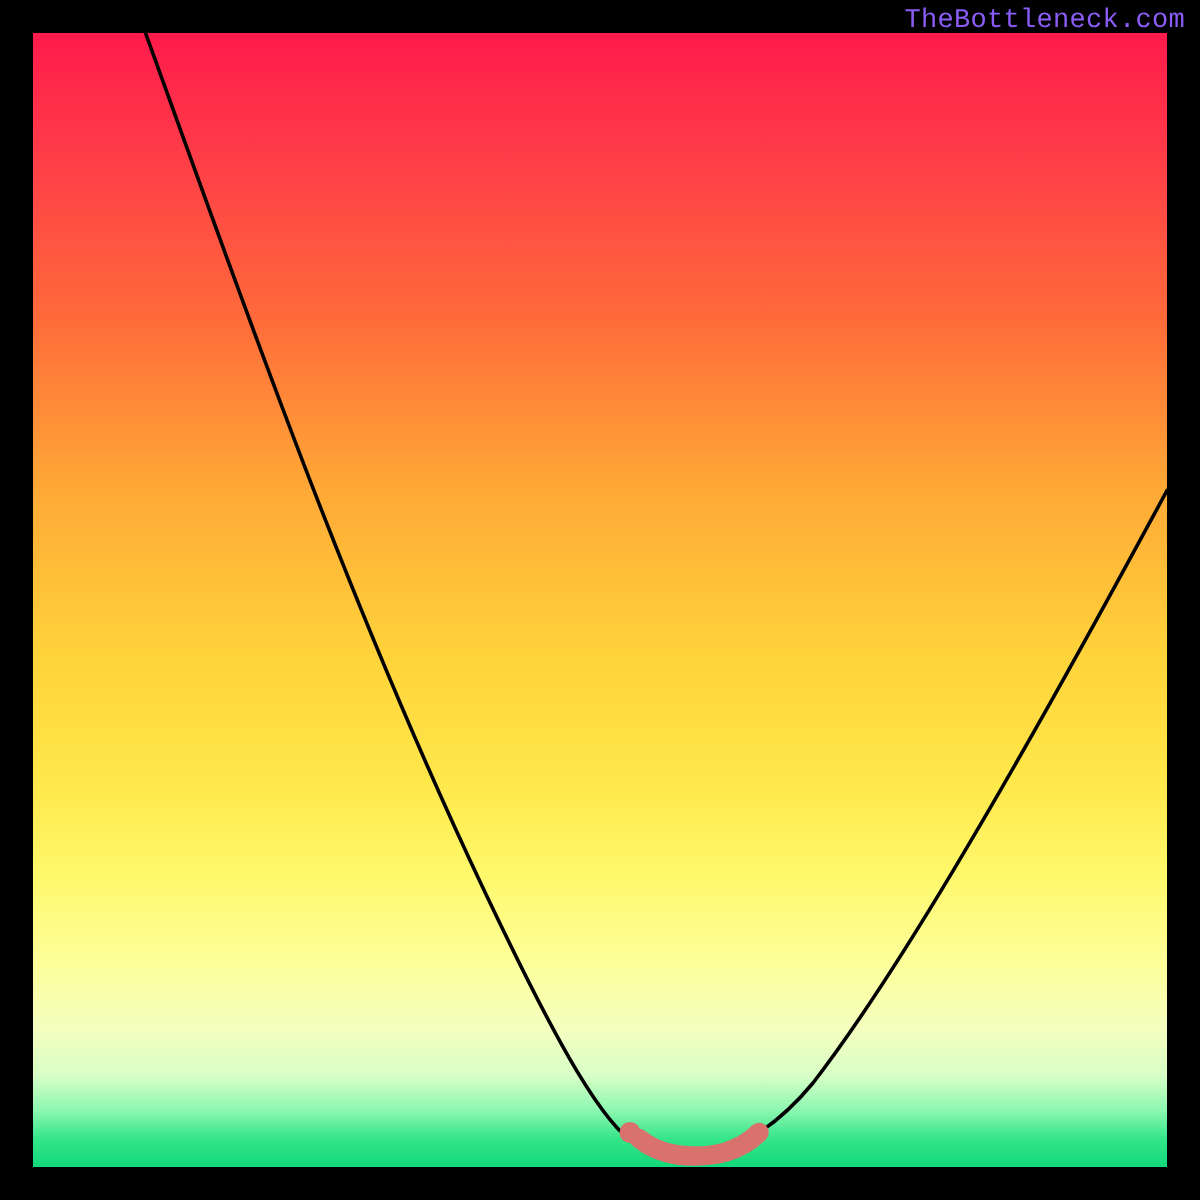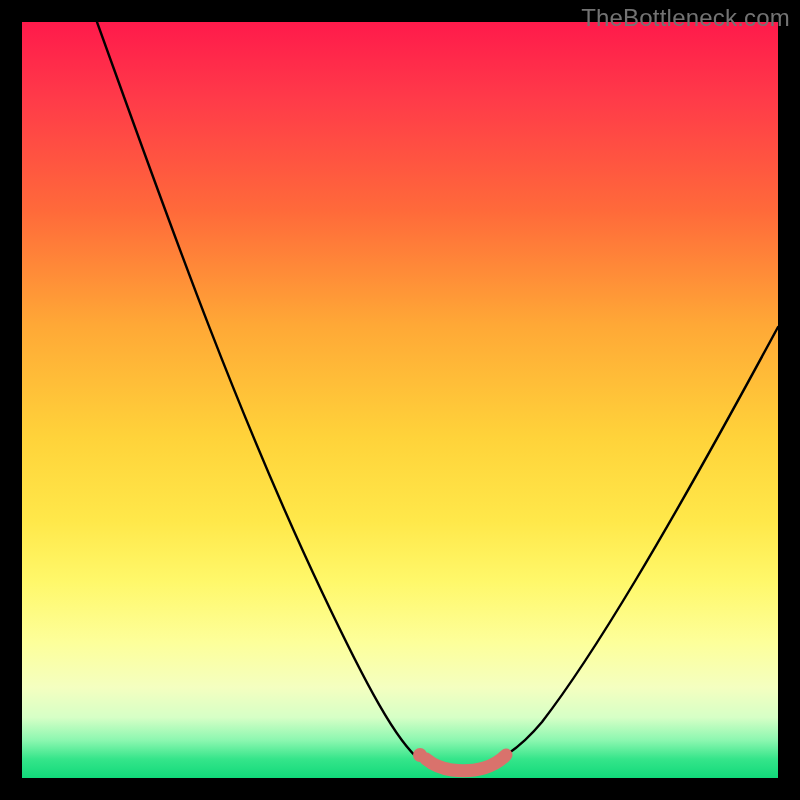--- a/index.html
+++ b/index.html
@@ -46,23 +46,23 @@
     );
   }
   .curve {
     position: absolute;
     inset: 0;
   }
   .watermark {
     position: absolute;
     top: 4px;
     right: 10px;
-    font-family: Liberation Sans, sans-serif;
-    font-size: 24px;
-    color: #737373;
+    font-family: Liberation Mono, monospace;
+    font-size: 18px;
+    color: #8b5cf6;
     letter-spacing: 0.2px;
     user-select: none;
   }
 </style>
 </head>
 <body>
 
 <div class="frame">
   <div class="plot">
     <div class="gradient"></div>

